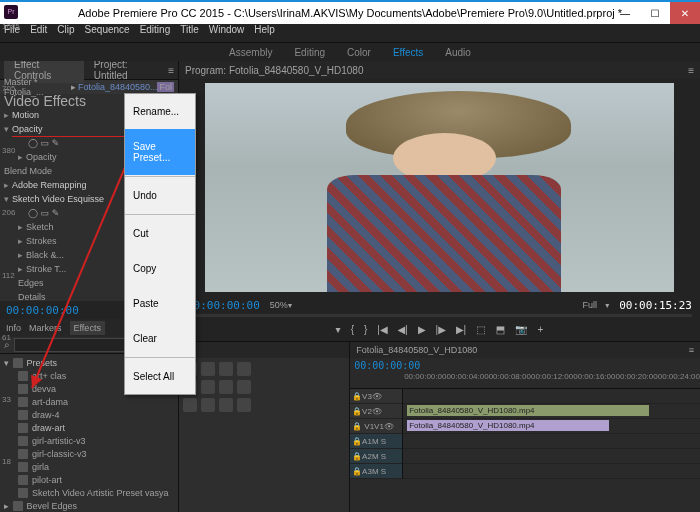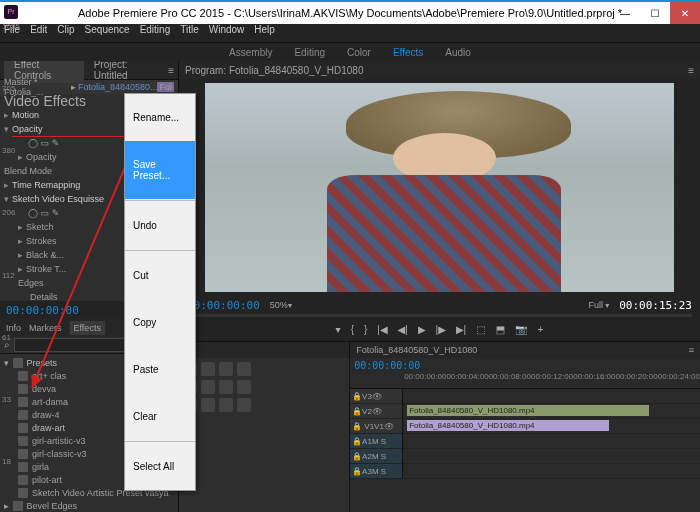--- a/index.html
+++ b/index.html
@@ -23,21 +23,21 @@
 .panelhdr .menu{margin-left:auto;margin-right:4px}
 .effctl{background:#2e2e2e;overflow:hidden;flex:0 0 240px;position:relative}
 .effctl .hdr2{height:14px;font-size:9px;display:flex;align-items:center;padding:0 4px;background:#333}
 .effctl .hdr2 .clip{color:#6a8cc8}
 .effctl .row{height:14px;display:flex;align-items:center;font-size:9px;padding-left:4px}
 .effctl .row .tw{width:8px;display:inline-block;color:#888}
 .effctl .row.fx{color:#ccc}
 .effctl .row .val{margin-left:auto;margin-right:30px;color:#c99a4a}
 .effctl .sect{color:#aaa;font-size:14px;padding-left:4px}
 .ctxmenu{position:absolute;left:124px;top:93px;width:70px;background:#f0f0f0;border:1px solid #999;color:#000;font-size:10px;z-index:20;box-shadow:2px 2px 4px rgba(0,0,0,.4)}
-.ctxmenu div{padding:18px 8px}
+.ctxmenu div{padding:12px 8px}
 .ctxmenu div.sel{background:#3399ff;color:#fff}
 .ctxmenu hr{margin:1px 0;border:none;border-top:1px solid #bbb}
 .tlcode{height:18px;background:#232323;color:#1a8cd8;font-size:11px;display:flex;align-items:center;padding-left:6px;font-family:monospace}
 .mid-tabs{height:18px;background:#262626;display:flex;align-items:center;font-size:9px;gap:8px;padding-left:6px}
 .mid-tabs .on{background:#3a3a3a;padding:2px 4px}
 .presets{flex:1;overflow:hidden;background:#2e2e2e}
 .presets .srch{height:16px;border-bottom:1px solid #111;display:flex;align-items:center;padding:0 4px;gap:4px}
 .presets .list{padding:2px 4px}
 .presets .list div{height:13px;display:flex;align-items:center;font-size:9px;gap:4px}
 .presets .icon{width:10px;height:10px;display:inline-block;background:#555;border-radius:1px}
@@ -141,21 +141,21 @@
             <span class="tw">▸</span>
             <span>Opacity</span>
             <span class="val">50.0</span>
           </div>
     <div class="row" style="">
             <span>Blend Mode</span>
             <span class="val">Nor</span>
           </div>
     <div class="row fx">
             <span class="tw">▸</span>
-            <span>Time Remapping</span>
+            <span>Adobe Remapping</span>
           </div>
     <div class="row fx">
             <span class="tw">▾</span>
             <span>Sketch Video Esquisse</span>
           </div>
     <div class="row" style="padding-left:28px">
      <span>◯</span>&nbsp;
      <span>▭</span>&nbsp;
      <span>✎</span>
     </div>
@@ -172,21 +172,21 @@
             <span>Black &amp;...</span>
           </div>
     <div class="row" style="padding-left:18px">
             <span class="tw">▸</span>
             <span>Stroke T...</span>
             <span class="val">45</span>
           </div>
     <div class="row" style="padding-left:18px">
             <span>Edges</span>
           </div>
-    <div class="row" style="padding-left:30px">
+    <div class="row" style="padding-left:18px">
             <span>Details</span>
           </div>
 
    </div>
    <div class="tlcode">00:00:00:00</div>
 
    <div class="mid-tabs">
     <span>Info</span>
     <span>Markers</span>
     <span class="on">Effects</span>
@@ -275,21 +275,21 @@
       <div class="sketch">
               <div class="hat"></div>
               <div class="face"></div>
               <div class="shirt"></div>
             </div>
     </div>
     <div class="ctrls">
      <span class="tc">00:00:00:00</span>
      <span class="zoom">50%</span>
             <span style="font-size:8px">▾</span>
-     <span style="margin-left:auto;margin-right:2px;font-size:9px">Full</span>
+     <span style="margin-left:auto;margin-right:8px;font-size:9px">Full</span>
             <span style="font-size:8px">▾</span>
      <span class="right-tc" style="margin-left:10px">00:00:15:23</span>
     </div>
     <div style="height:3px;background:#333;margin:0 8px"></div>
     <div class="transport">
      <span>▾</span>
      <span>{</span>
      <span>}</span>
      <span>|◀</span>
      <span>◀|</span>

